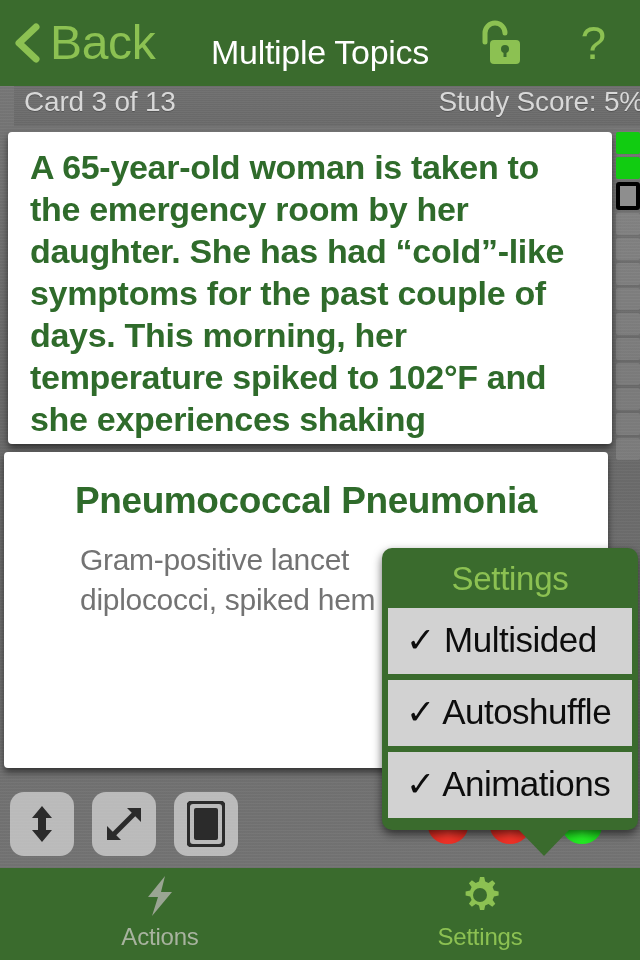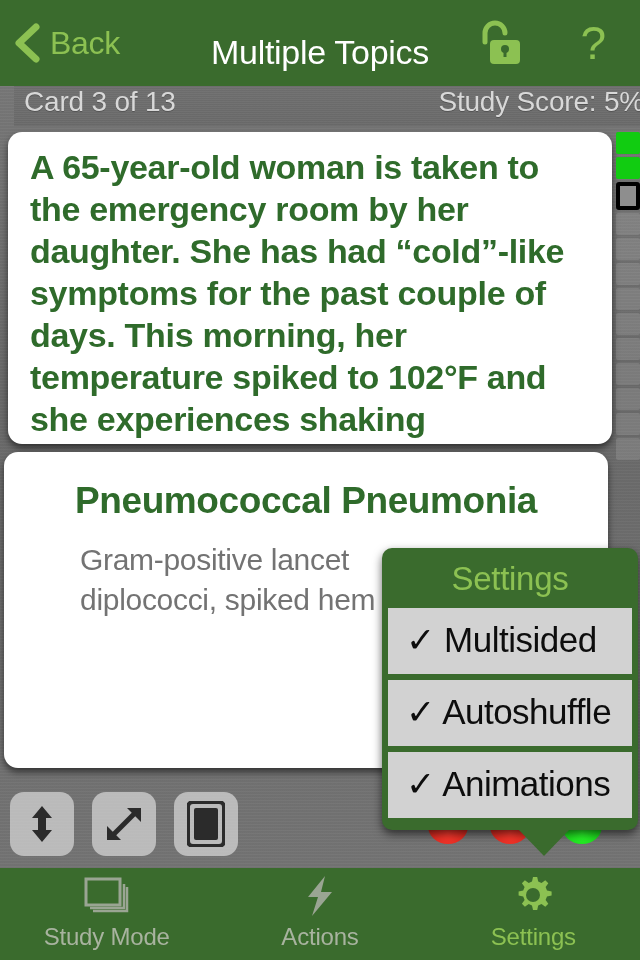--- a/index.html
+++ b/index.html
@@ -26,21 +26,21 @@
   }
   .back-btn {
     display: flex; align-items: center; gap: 10px;
     margin-left: 14px; cursor: pointer;
   }
   .chev-back {
     width: 26px; height: 40px; position: relative; flex: 0 0 auto;
   }
   .chev-back svg { display: block; }
   .back-label {
-    color: #8cc152; font-size: 32px; font-weight: 400; letter-spacing: -0.3px;
+    color: #8cc152; font-size: 48px; font-weight: 400; letter-spacing: -0.3px;
     line-height: 1;
   }
   .nav-title {
     position: absolute; left: 0; right: 0; top: 0; height: 104px;
     display: flex; align-items: center; justify-content: center;
     color: #ffffff; font-size: 34px; font-weight: 400; letter-spacing: -0.3px;
     pointer-events: none;
   }
   .nav-right {
     position: absolute; right: 0; top: 0; height: 86px;
@@ -64,21 +64,21 @@
   }
   .statusbar .st-text {
     color: #d8d8d8; font-size: 28px; font-weight: 400; letter-spacing: -0.2px;
     text-shadow: 0 1px 0 rgba(0,0,0,0.25);
   }
 
   
   .card {
     position: absolute;
     background: #ffffff;
-    border-radius: 14px;
+    border-radius: 4px;
     box-shadow: 0 4px 7px rgba(0,0,0,0.55);
     overflow: hidden;
   }
   #card-question {
     left: 8px; top: 132px; width: 604px; height: 312px;
     padding: 14px 22px 0 22px;
   }
   .q-text {
     color: #2f6b2b;
     font-size: 34px; font-weight: bold; line-height: 42px;
@@ -321,30 +321,20 @@
     <div class="pop-item">
       <span>✓</span>
       <span>Animations</span>
     </div>
 
     <div class="pop-tail"></div>
   </div>
 
   <div class="tabbar">
 
-    <div class="tab inactive">
-      <span class="ti">
-        <svg width="46" height="40" viewBox="0 0 46 40">
-          <rect x="2" y="2" width="34" height="26" fill="none" stroke="#9aa593" stroke-width="3"></rect>
-          <polyline points="6,31 40,31 40,7" fill="none" stroke="#9aa593" stroke-width="2.5"></polyline>
-          <polyline points="9,34 43,34 43,10" fill="none" stroke="#9aa593" stroke-width="2.5"></polyline>
-        </svg>
-      </span>
-      <span class="tl">Study Mode</span>
-    </div>
 
     <div class="tab inactive">
       <span class="ti">
         <svg width="34" height="42" viewBox="0 0 34 42">
           <polygon points="22,1 5,22 15,22 9,41 29,17 18,17" fill="#9aa593"></polygon>
         </svg>
       </span>
       <span class="tl">Actions</span>
     </div>
 

